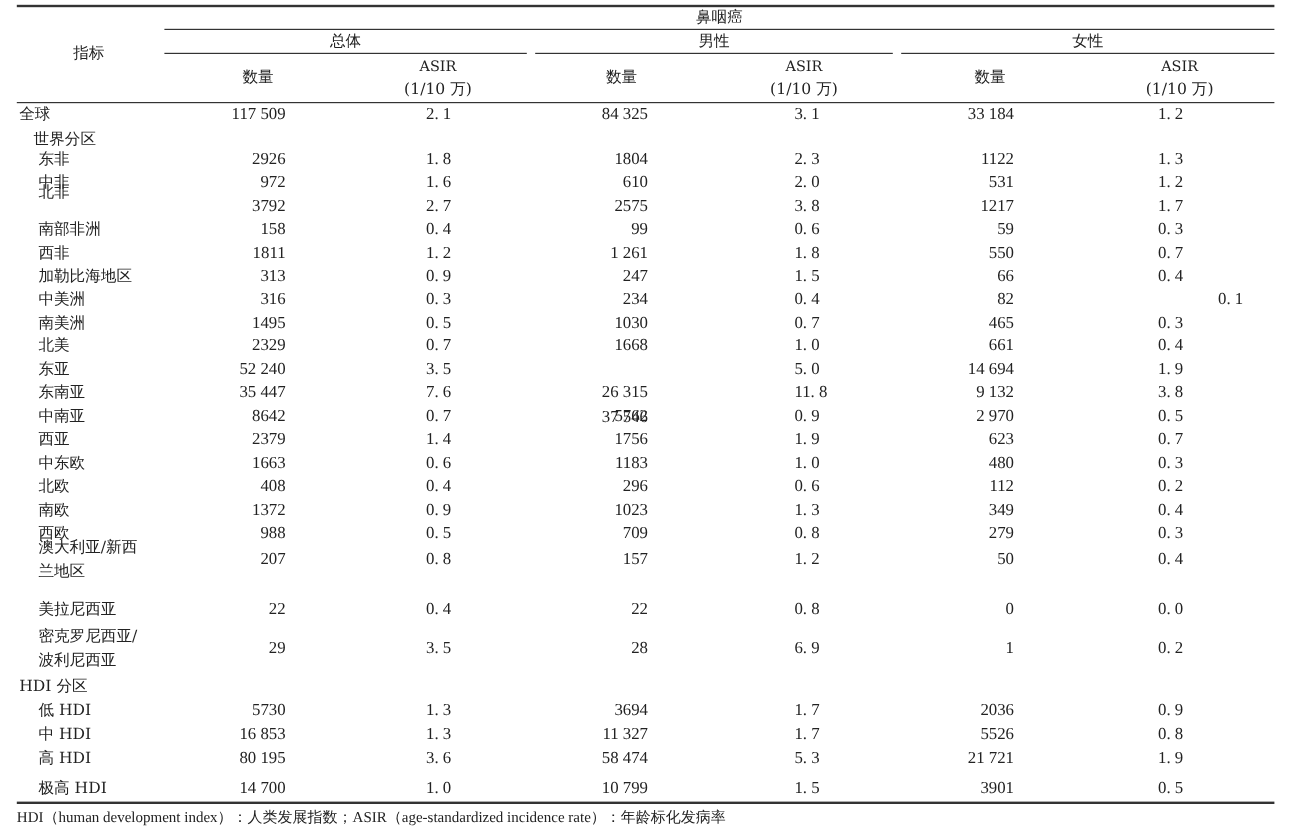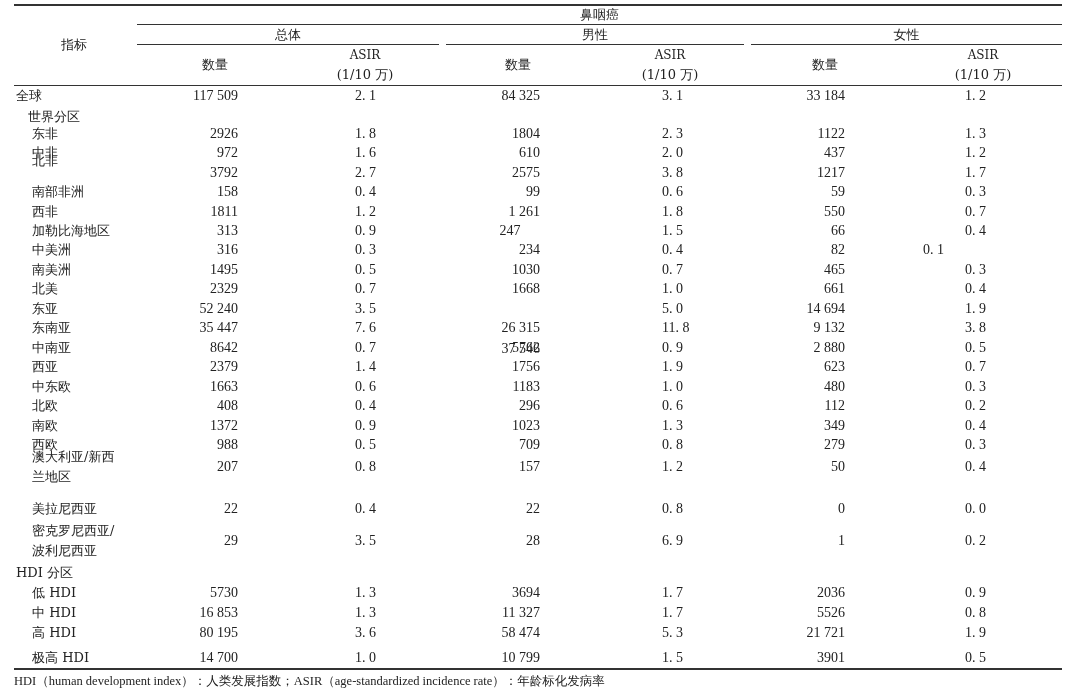--- a/index.html
+++ b/index.html
@@ -65,21 +65,21 @@
       <div class="cell num l" style="top: 124px; left: 662px; width: 60px;">2. 3</div>
       <div class="cell num r" style="top: 124px; left: 745px; width: 100px;">1122</div>
       <div class="cell num l" style="top: 124px; left: 965px; width: 60px;">1. 3</div>
     </div>
     <div>
       <div class="cell l" style="left: 32px; top: 143px;">中非</div>
       <div class="cell num r" style="top: 143px; left: 138px; width: 100px;">972</div>
       <div class="cell num l" style="top: 143px; left: 355px; width: 60px;">1. 6</div>
       <div class="cell num r" style="top: 143px; left: 440px; width: 100px;">610</div>
       <div class="cell num l" style="top: 143px; left: 662px; width: 60px;">2. 0</div>
-      <div class="cell num r" style="top: 143px; left: 745px; width: 100px;">437</div>
+      <div class="cell num r" style="top: 143px; left: 745px; width: 100px;">531</div>
       <div class="cell num l" style="top: 143px; left: 965px; width: 60px;">1. 2</div>
     </div>
     <div>
       <div class="cell l" style="left: 32px; top: 151px;">北非</div>
       <div class="cell num r" style="top: 163px; left: 138px; width: 100px;">3792</div>
       <div class="cell num l" style="top: 163px; left: 355px; width: 60px;">2. 7</div>
       <div class="cell num r" style="top: 163px; left: 440px; width: 100px;">2575</div>
       <div class="cell num l" style="top: 163px; left: 662px; width: 60px;">3. 8</div>
       <div class="cell num r" style="top: 163px; left: 745px; width: 100px;">1217</div>
       <div class="cell num l" style="top: 163px; left: 965px; width: 60px;">1. 7</div>
@@ -99,33 +99,33 @@
       <div class="cell num l" style="top: 202px; left: 355px; width: 60px;">1. 2</div>
       <div class="cell num r" style="top: 202px; left: 440px; width: 100px;">1 261</div>
       <div class="cell num l" style="top: 202px; left: 662px; width: 60px;">1. 8</div>
       <div class="cell num r" style="top: 202px; left: 745px; width: 100px;">550</div>
       <div class="cell num l" style="top: 202px; left: 965px; width: 60px;">0. 7</div>
     </div>
     <div>
       <div class="cell l" style="left: 32px; top: 221px;">加勒比海地区</div>
       <div class="cell num r" style="top: 221px; left: 138px; width: 100px;">313</div>
       <div class="cell num l" style="top: 221px; left: 355px; width: 60px;">0. 9</div>
-      <div class="cell num r" style="top: 221px; left: 460px; width: 100px; text-align: center;">247</div>
+      <div class="cell num r" style="top: 221px; left: 440px; width: 100px;">247</div>
       <div class="cell num l" style="top: 221px; left: 662px; width: 60px;">1. 5</div>
       <div class="cell num r" style="top: 221px; left: 745px; width: 100px;">66</div>
       <div class="cell num l" style="top: 221px; left: 965px; width: 60px;">0. 4</div>
     </div>
     <div>
       <div class="cell l" style="left: 32px; top: 240px;">中美洲</div>
       <div class="cell num r" style="top: 240px; left: 138px; width: 100px;">316</div>
       <div class="cell num l" style="top: 240px; left: 355px; width: 60px;">0. 3</div>
       <div class="cell num r" style="top: 240px; left: 440px; width: 100px;">234</div>
       <div class="cell num l" style="top: 240px; left: 662px; width: 60px;">0. 4</div>
       <div class="cell num r" style="top: 240px; left: 745px; width: 100px;">82</div>
-      <div class="cell num l" style="top: 240px; left: 923px; width: 60px; font-family: Liberation Serif, serif;">0. 1</div>
+      <div class="cell num l" style="top: 240px; left: 1015px; width: 60px; font-family: Liberation Serif, serif;">0. 1</div>
     </div>
     <div>
       <div class="cell l" style="left: 32px; top: 260px;">南美洲</div>
       <div class="cell num r" style="top: 260px; left: 138px; width: 100px;">1495</div>
       <div class="cell num l" style="top: 260px; left: 355px; width: 60px;">0. 5</div>
       <div class="cell num r" style="top: 260px; left: 440px; width: 100px;">1030</div>
       <div class="cell num l" style="top: 260px; left: 662px; width: 60px;">0. 7</div>
       <div class="cell num r" style="top: 260px; left: 745px; width: 100px;">465</div>
       <div class="cell num l" style="top: 260px; left: 965px; width: 60px;">0. 3</div>
     </div>
@@ -155,21 +155,21 @@
       <div class="cell num l" style="top: 318px; left: 662px; width: 60px;">11. 8</div>
       <div class="cell num r" style="top: 318px; left: 745px; width: 100px;">9 132</div>
       <div class="cell num l" style="top: 318px; left: 965px; width: 60px;">3. 8</div>
     </div>
     <div>
       <div class="cell l" style="left: 32px; top: 338px;">中南亚</div>
       <div class="cell num r" style="top: 338px; left: 138px; width: 100px;">8642</div>
       <div class="cell num l" style="top: 338px; left: 355px; width: 60px;">0. 7</div>
       <div class="cell num r" style="top: 338px; left: 440px; width: 100px;">5762</div>
       <div class="cell num l" style="top: 338px; left: 662px; width: 60px;">0. 9</div>
-      <div class="cell num r" style="top: 338px; left: 745px; width: 100px;">2 880</div>
+      <div class="cell num r" style="top: 338px; left: 745px; width: 100px;">2 970</div>
       <div class="cell num l" style="top: 338px; left: 965px; width: 60px;">0. 5</div>
     </div>
     <div>
       <div class="cell l" style="left: 32px; top: 357px;">西亚</div>
       <div class="cell num r" style="top: 357px; left: 138px; width: 100px;">2379</div>
       <div class="cell num l" style="top: 357px; left: 355px; width: 60px;">1. 4</div>
       <div class="cell num r" style="top: 357px; left: 440px; width: 100px;">1756</div>
       <div class="cell num l" style="top: 357px; left: 662px; width: 60px;">1. 9</div>
       <div class="cell num r" style="top: 357px; left: 745px; width: 100px;">623</div>
       <div class="cell num l" style="top: 357px; left: 965px; width: 60px;">0. 7</div>

